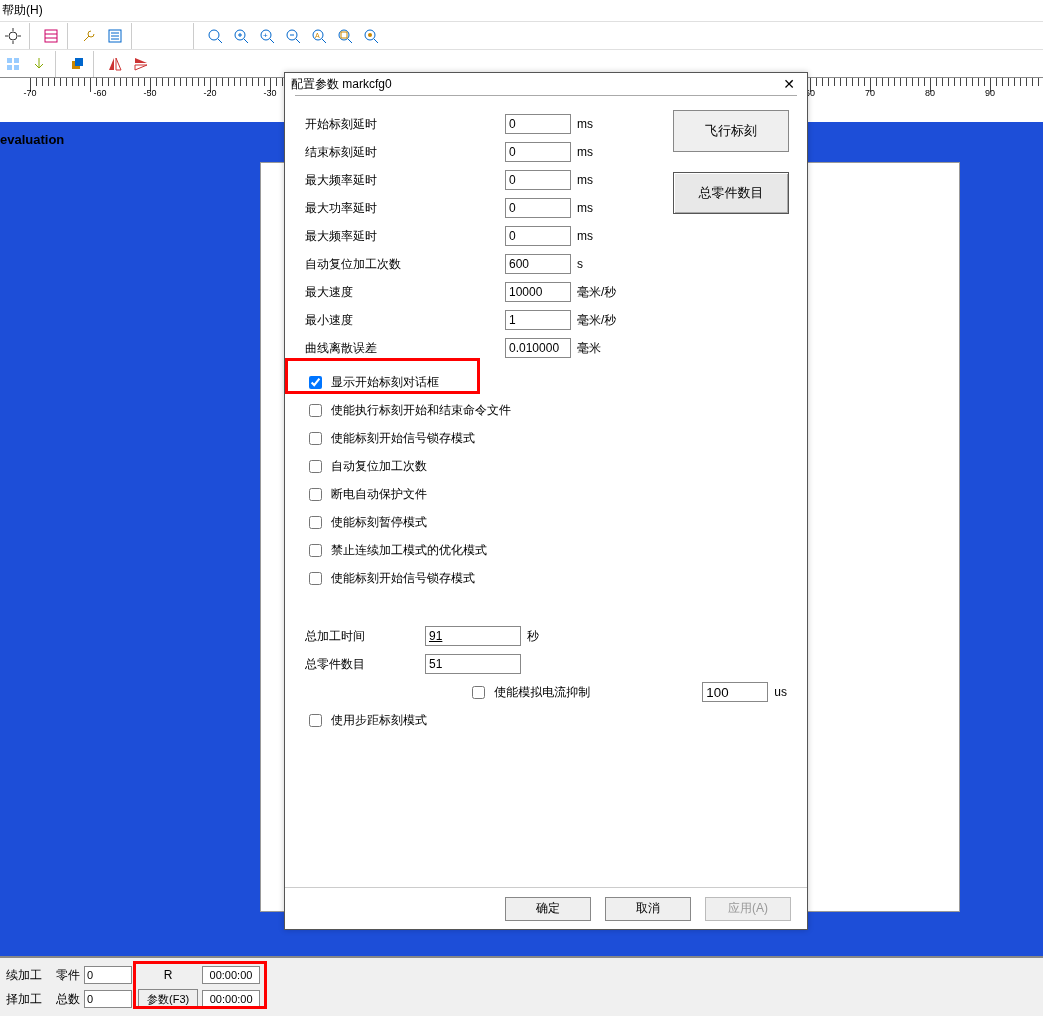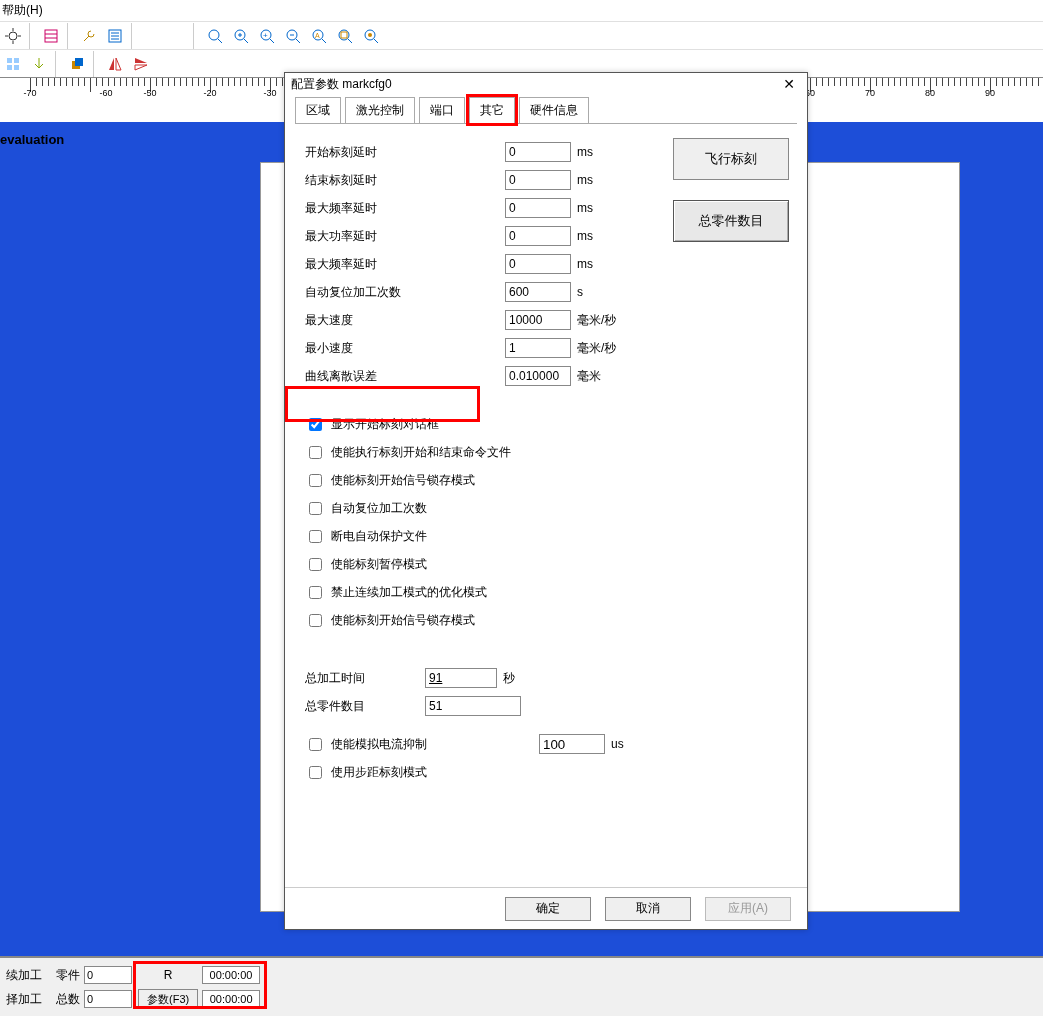--- a/index.html
+++ b/index.html
@@ -202,21 +202,21 @@
     <div class="tick" style="left: 36px;"></div>
     <div class="tick" style="left: 42px;"></div>
     <div class="tick" style="left: 48px;"></div>
     <div class="tick" style="left: 54px;"></div>
     <div class="tick" style="left: 60px;"></div>
     <div class="tick" style="left: 66px;"></div>
     <div class="tick" style="left: 72px;"></div>
     <div class="tick" style="left: 78px;"></div>
     <div class="tick" style="left: 84px;"></div>
     <div class="tick major" style="left: 90px;"></div>
-    <div class="tick-label" style="left: 106px;">-60</div>
+    <div class="tick-label" style="left: 100px;">-60</div>
     <div class="tick" style="left: 96px;"></div>
     <div class="tick" style="left: 102px;"></div>
     <div class="tick" style="left: 108px;"></div>
     <div class="tick" style="left: 114px;"></div>
     <div class="tick" style="left: 120px;"></div>
     <div class="tick" style="left: 126px;"></div>
     <div class="tick" style="left: 132px;"></div>
     <div class="tick" style="left: 138px;"></div>
     <div class="tick" style="left: 144px;"></div>
     <div class="tick major" style="left: 150px;"></div>
@@ -388,27 +388,20 @@
 <div class="canvas-area">
   <div class="canvas-label">evaluation</div>
   <div class="canvas-rect"></div>
 </div>
 
 <div class="dialog">
   <div class="dialog-title">
     <span class="title-text">配置参数 markcfg0</span>
     <span class="close">✕</span>
   </div>
-  <div class="tabs" id="tabs">
-      <div class="tab">区域</div>
-      <div class="tab">激光控制</div>
-      <div class="tab">端口</div>
-      <div class="tab active highlight-red">其它</div>
-      <div class="tab">硬件信息</div>
-    </div>
   <div class="tabs-line"></div>
 
   <div class="dialog-body">
     <div class="right-buttons">
       <button class="btn-big">飞行标刻</button>
       <button class="btn-big pressed">总零件数目</button>
     </div>
 
     <div id="fields">
         <div class="form-row">
@@ -451,21 +444,21 @@
   <input type="text" value="1" style="">
   <span class="unit">毫米/秒</span>
         </div>
         <div class="form-row">
           <span class="lbl">曲线离散误差</span>
   <input type="text" value="0.010000" style="">
   <span class="unit">毫米</span>
         </div>
       </div>
 
-    <div id="checks" style="margin-top:20px;">
+    <div id="checks" style="margin-top:6px;">
         <div class="check-row">
           <input type="checkbox" checked="" style="">
   <span>显示开始标刻对话框</span>
         </div>
         <div class="check-row">
           <input type="checkbox" style="">
   <span>使能执行标刻开始和结束命令文件</span>
         </div>
         <div class="check-row">
           <input type="checkbox" style="">
@@ -492,29 +485,29 @@
   <span>使能标刻开始信号锁存模式</span>
         </div>
       </div>
 
     <div class="red-box-1" style="left:0px; top:262px; width:195px; height:36px;"></div>
 
     <div style="height:30px;"></div>
 
     <div class="form-row">
       <span class="lbl" style="width:120px;">总加工时间</span>
-      <input type="text" style="width: 72px; text-decoration: underline;" value="91">
+      <input type="text" style="width: 96px; text-decoration: underline;" value="91">
       <span class="unit">秒</span>
     </div>
     <div class="form-row">
       <span class="lbl" style="width:120px;">总零件数目</span>
       <input type="text" style="width: 96px;" value="51">
     </div>
 
-    <div class="check-row" style="margin-top:10px;">
+    <div class="check-row" style="justify-content:flex-end;">
       <input type="checkbox" style="">
       <span>使能模拟电流抑制</span>
       <span style="width:100px;"></span>
       <input type="text" style="width: 66px; border: 1px solid rgb(136, 136, 136); height: 20px; padding: 0px 3px;" value="100">
       <span class="unit">us</span>
     </div>
     <div class="check-row">
       <input type="checkbox" style="">
       <span>使用步距标刻模式</span>
     </div>

